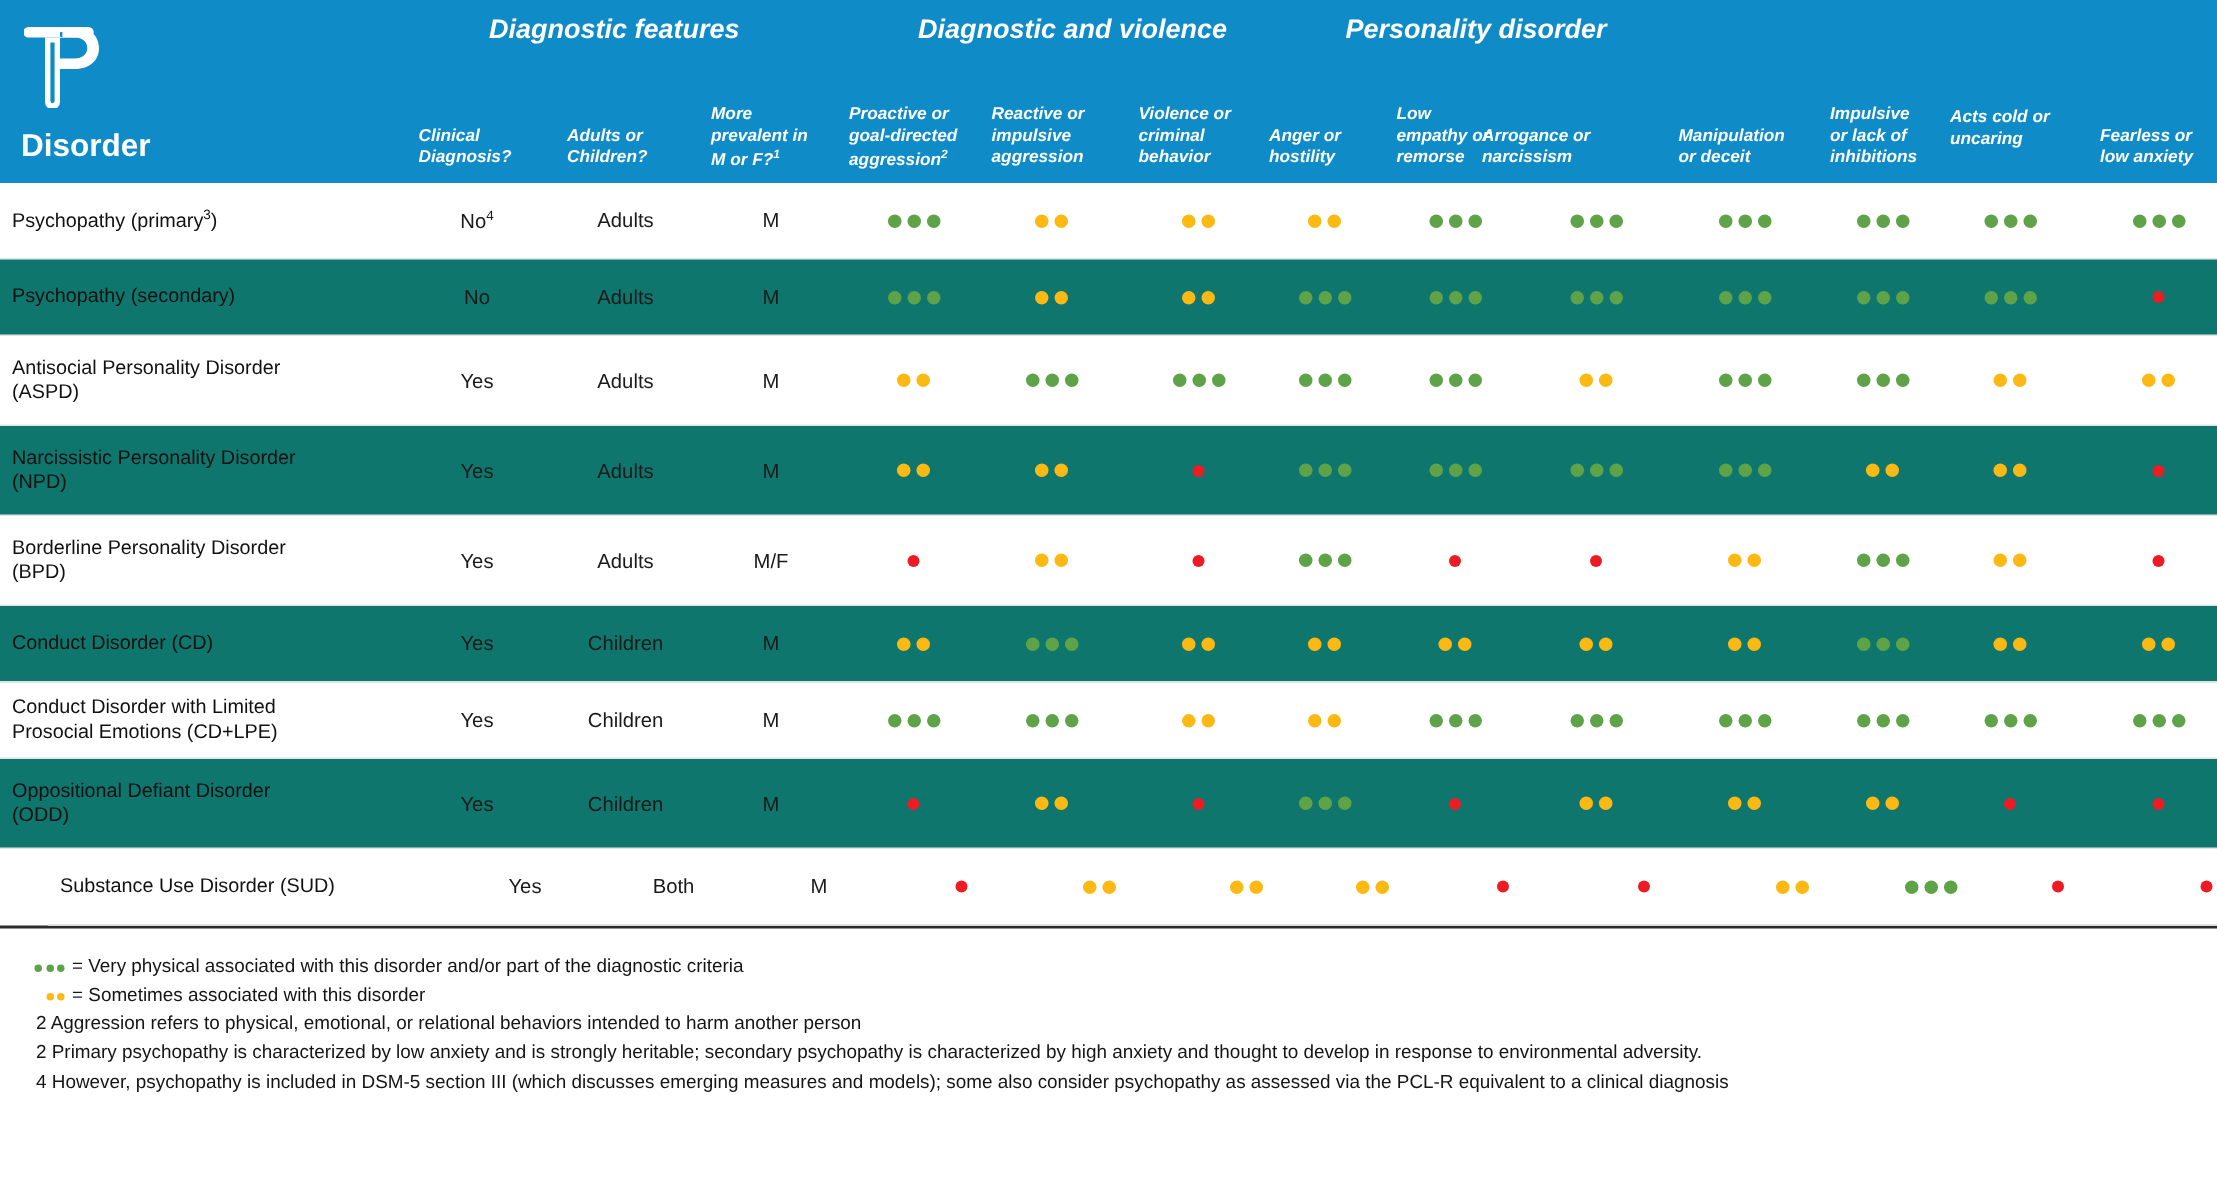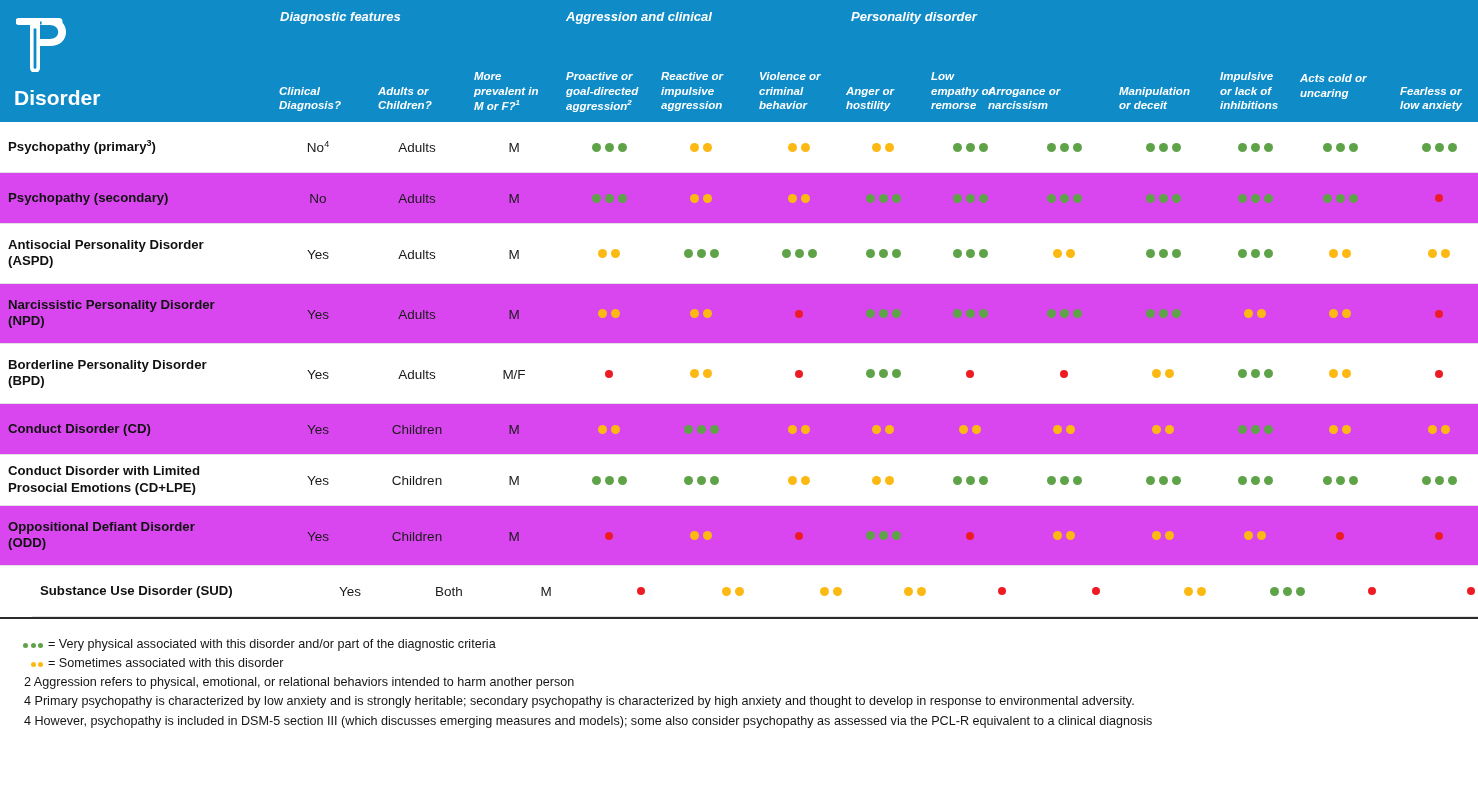--- a/index.html
+++ b/index.html
@@ -45,51 +45,52 @@
     left: 14px;
     top: 86px;
     color: #ffffff;
     font-size: 21px;
     font-weight: bold;
   }
   .group-title {
     position: absolute;
     top: 9px;
     color: #ffffff;
-    font-size: 13px;
+    font-size: 18px;
     font-weight: bold;
     font-style: italic;
     white-space: nowrap;
+    margin-left: 46px;
   }
   .col-head {
     position: absolute;
     color: #ffffff;
     font-size: 11.5px;
     font-weight: bold;
     font-style: italic;
     line-height: 1.28;
   }
   .col-head sup { font-size: 8px; font-style: italic; }
 
   
   .rows { position: relative; width: 100%; }
   .row {
     position: relative;
     width: 100%;
     border-bottom: 1px solid #e3e3e3;
   }
-  .row.alt { background: #d946ef; }
+  .row.alt { background: #0f766e; }
   .row.plain { background: #ffffff; }
   .row-inner { position: relative; width: 100%; height: 100%; }
 
   .cell-disorder {
     position: absolute;
     left: 8px;
     font-size: 13.2px;
-    font-weight: bold;
+    font-weight: normal;
     color: #111111;
     line-height: 1.27;
     width: 260px;
     top: 50%;
     transform: translateY(-50%);
   }
   .cell-disorder sup { font-size: 9px; }
   .cell-text {
     position: absolute;
     font-size: 13.5px;
@@ -159,21 +160,21 @@
           <path fill="#ffffff" d="M24 4 h10 c10 0 16 6 16 14 0 8 -6 14 -16 14 h-10 v-7 h9.6 c5.4 0 8.6 -3 8.6 -7 0 -4 -3.2 -7 -8.6 -7 H24 Z"></path>
           <path fill="#0f8bc8" d="M25.6 7.4 h-1.6 v3.2 h1.6 Z"></path>
         </svg>
       </span>
     </div>
 
     <div class="disorder-label">Disorder</div>
 
     <div id="group-titles">
         <div class="group-title" style="left: 280px; top: 9px;">Diagnostic features</div>
-        <div class="group-title" style="left: 566px; top: 9px;">Aggression and clinical</div>
+        <div class="group-title" style="left: 566px; top: 9px;">Diagnostic and violence</div>
         <div class="group-title" style="left: 851px; top: 9px;">Personality disorder</div>
       </div>
     <div id="col-heads">
         <div class="col-head" style="left: 279px; width: 78px; top: 83.6px;">Clinical<br>Diagnosis?</div>
         <div class="col-head" style="left: 378px; width: 78px; top: 83.6px;">Adults or<br>Children?</div>
         <div class="col-head" style="left: 474px; width: 80px; top: 68.9px;">More<br>prevalent in<br>M or F?<sup>1</sup></div>
         <div class="col-head" style="left: 566px; width: 86px; top: 68.9px;">Proactive or<br>goal-directed<br>aggression<sup>2</sup></div>
         <div class="col-head" style="left: 661px; width: 80px; top: 68.9px;">Reactive or<br>impulsive<br>aggression</div>
         <div class="col-head" style="left: 759px; width: 80px; top: 68.9px;">Violence or<br>criminal<br>behavior</div>
         <div class="col-head" style="left: 846px; width: 74px; top: 83.6px;">Anger or<br>hostility</div>
@@ -655,18 +656,18 @@
         <div class="legend-line">
           <span class="legend-key">
             <span class="dot yellow"></span>
             <span class="dot yellow"></span>
           </span>
           <span class="legend-text">= Sometimes associated with this disorder</span>
         </div>
       </div>
     <div id="notes">
         <div class="note-line">2 Aggression refers to physical, emotional, or relational behaviors intended to harm another person</div>
-        <div class="note-line">4 Primary psychopathy is characterized by low anxiety and is strongly heritable; secondary psychopathy is characterized by high anxiety and thought to develop in response to environmental adversity.</div>
+        <div class="note-line">2 Primary psychopathy is characterized by low anxiety and is strongly heritable; secondary psychopathy is characterized by high anxiety and thought to develop in response to environmental adversity.</div>
         <div class="note-line">4 However, psychopathy is included in DSM-5 section III (which discusses emerging measures and models); some also consider psychopathy as assessed via the PCL-R equivalent to a clinical diagnosis</div>
       </div>
   </div>
 
 </div>
 
 </body></html>

